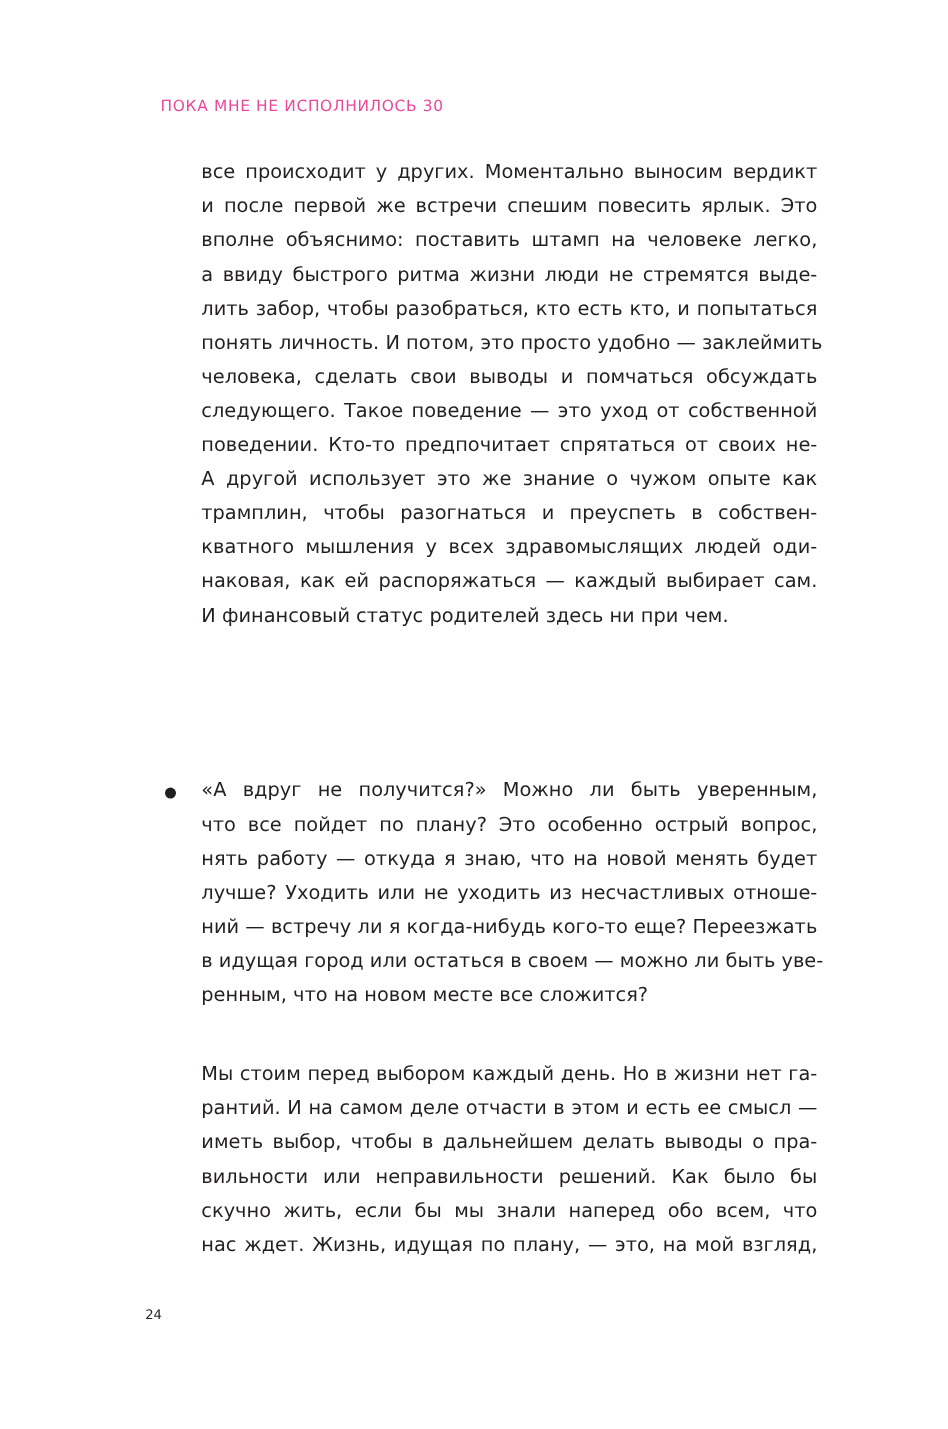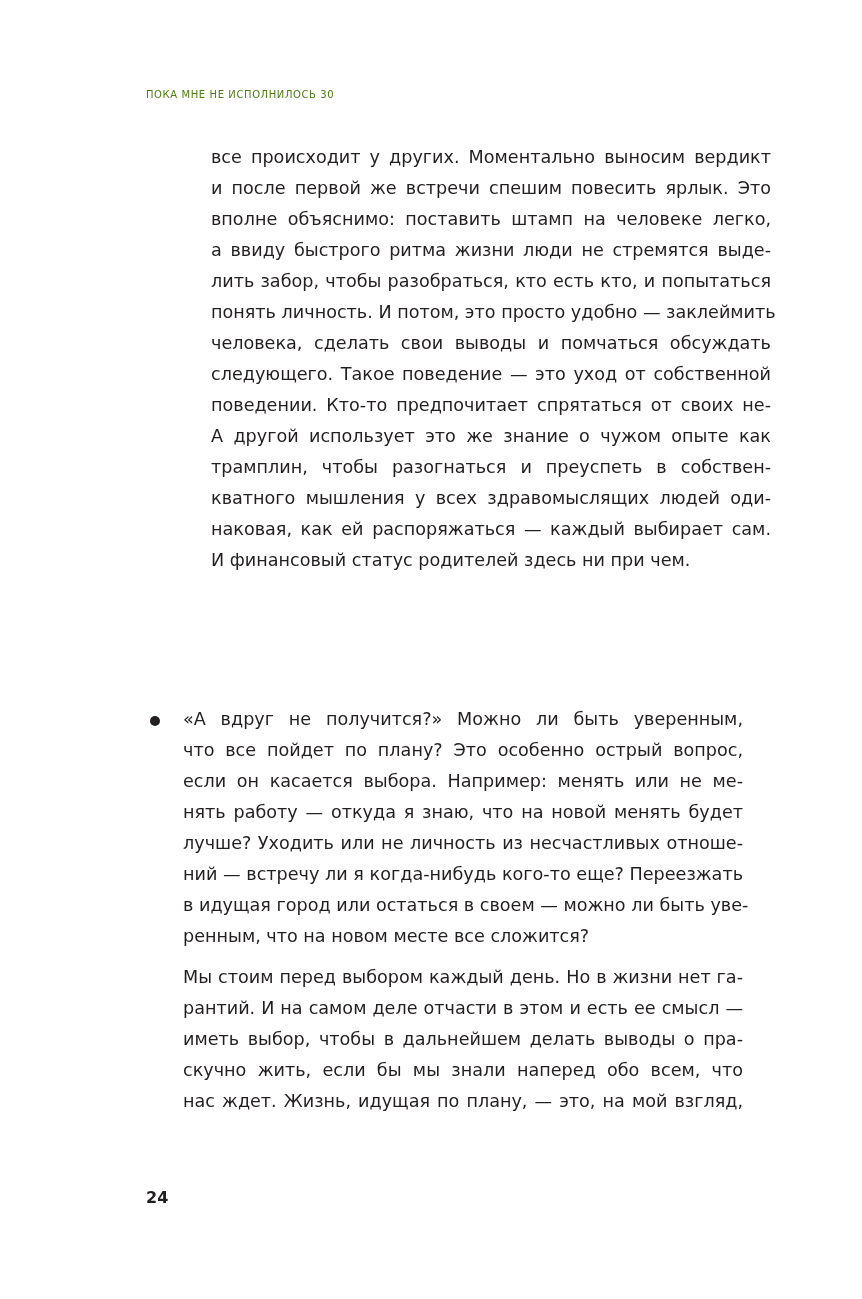--- a/index.html
+++ b/index.html
@@ -1,26 +1,26 @@
 <!DOCTYPE html>
 <html><head>
   <meta charset="utf-8">
   <style>
     html, body { margin: 0; padding: 0; background: #ffffff; }
     body { width: 862px; height: 1299px; position: relative; overflow: hidden; color: #231f20; font-family: "DejaVu Sans", sans-serif; }
-    .running-head { position: absolute; left: 146px; top: 89px; font-size: 10px; letter-spacing: 0.6px; color: #4d7c0f; }
+    .running-head { position: absolute; left: 146px; top: 89px; font-size: 14px; letter-spacing: 0.6px; color: #ec4899; }
     .body { position: absolute; left: 183px; width: 560px; font-size: 17.6px; }
     .line { height: 31px; line-height: 31px; white-space: nowrap; text-align: justify; text-align-last: justify; display: block; }
     .line.last { text-align-last: left; }
-    .p1 { top: 142px; margin-left: 28px; }
+    .p1 { top: 142px; }
     .bullet-block { top: 704px; }
     .p3 { top: 962px; }
     .bullet-dot { position: absolute; left: 150px; top: 716px; width: 10px; height: 10px; border-radius: 50%; background: #231f20; }
     .bold { font-weight: normal; }
-    .folio { position: absolute; left: 146px; top: 1188px; font-size: 16px; font-weight: bold; }
+    .folio { position: absolute; left: 132px; top: 1188px; font-size: 12px; font-weight: normal; }
   </style>
 </head>
 <body>
 
 <div class="running-head">ПОКА МНЕ НЕ ИСПОЛНИЛОСЬ 30</div>
 
 <div class="body p1">
   <span class="line">все происходит у других. Моментально выносим вердикт</span>
   <span class="line">и после первой же встречи спешим повесить ярлык. Это</span>
   <span class="line">вполне объяснимо: поставить штамп на человеке легко,</span>
@@ -35,29 +35,29 @@
   <span class="line">кватного мышления у всех здравомыслящих людей оди-</span>
   <span class="line">наковая, как ей распоряжаться — каждый выбирает сам.</span>
   <span class="line last">И финансовый статус родителей здесь ни при чем.</span>
 </div>
 
 <div class="bullet-dot"></div>
 
 <div class="body bullet-block">
   <span class="line"><span class="bold">«А вдруг не получится?»</span><span> Можно ли быть уверенным,</span></span>
   <span class="line">что все пойдет по плану? Это особенно острый вопрос,</span>
-  <span class="line">если он касается выбора. Например: менять или не ме-</span>
   <span class="line">нять работу — откуда я знаю, что на новой менять будет</span>
-  <span class="line">лучше? Уходить или не личность из несчастливых отноше-</span>
+  <span class="line">лучше? Уходить или не уходить из несчастливых отноше-</span>
   <span class="line">ний — встречу ли я когда-нибудь кого-то еще? Переезжать</span>
   <span class="line">в идущая город или остаться в своем — можно ли быть уве-</span>
   <span class="line last">ренным, что на новом месте все сложится?</span>
 </div>
 
 <div class="body p3">
   <span class="line">Мы стоим перед выбором каждый день. Но в жизни нет га-</span>
   <span class="line">рантий. И на самом деле отчасти в этом и есть ее смысл —</span>
   <span class="line">иметь выбор, чтобы в дальнейшем делать выводы о пра-</span>
+  <span class="line">вильности или неправильности решений. Как было бы</span>
   <span class="line">скучно жить, если бы мы знали наперед обо всем, что</span>
   <span class="line">нас ждет. Жизнь, идущая по плану, — это, на мой взгляд,</span>
 </div>
 
 <div class="folio">24</div>
 
 </body></html>

